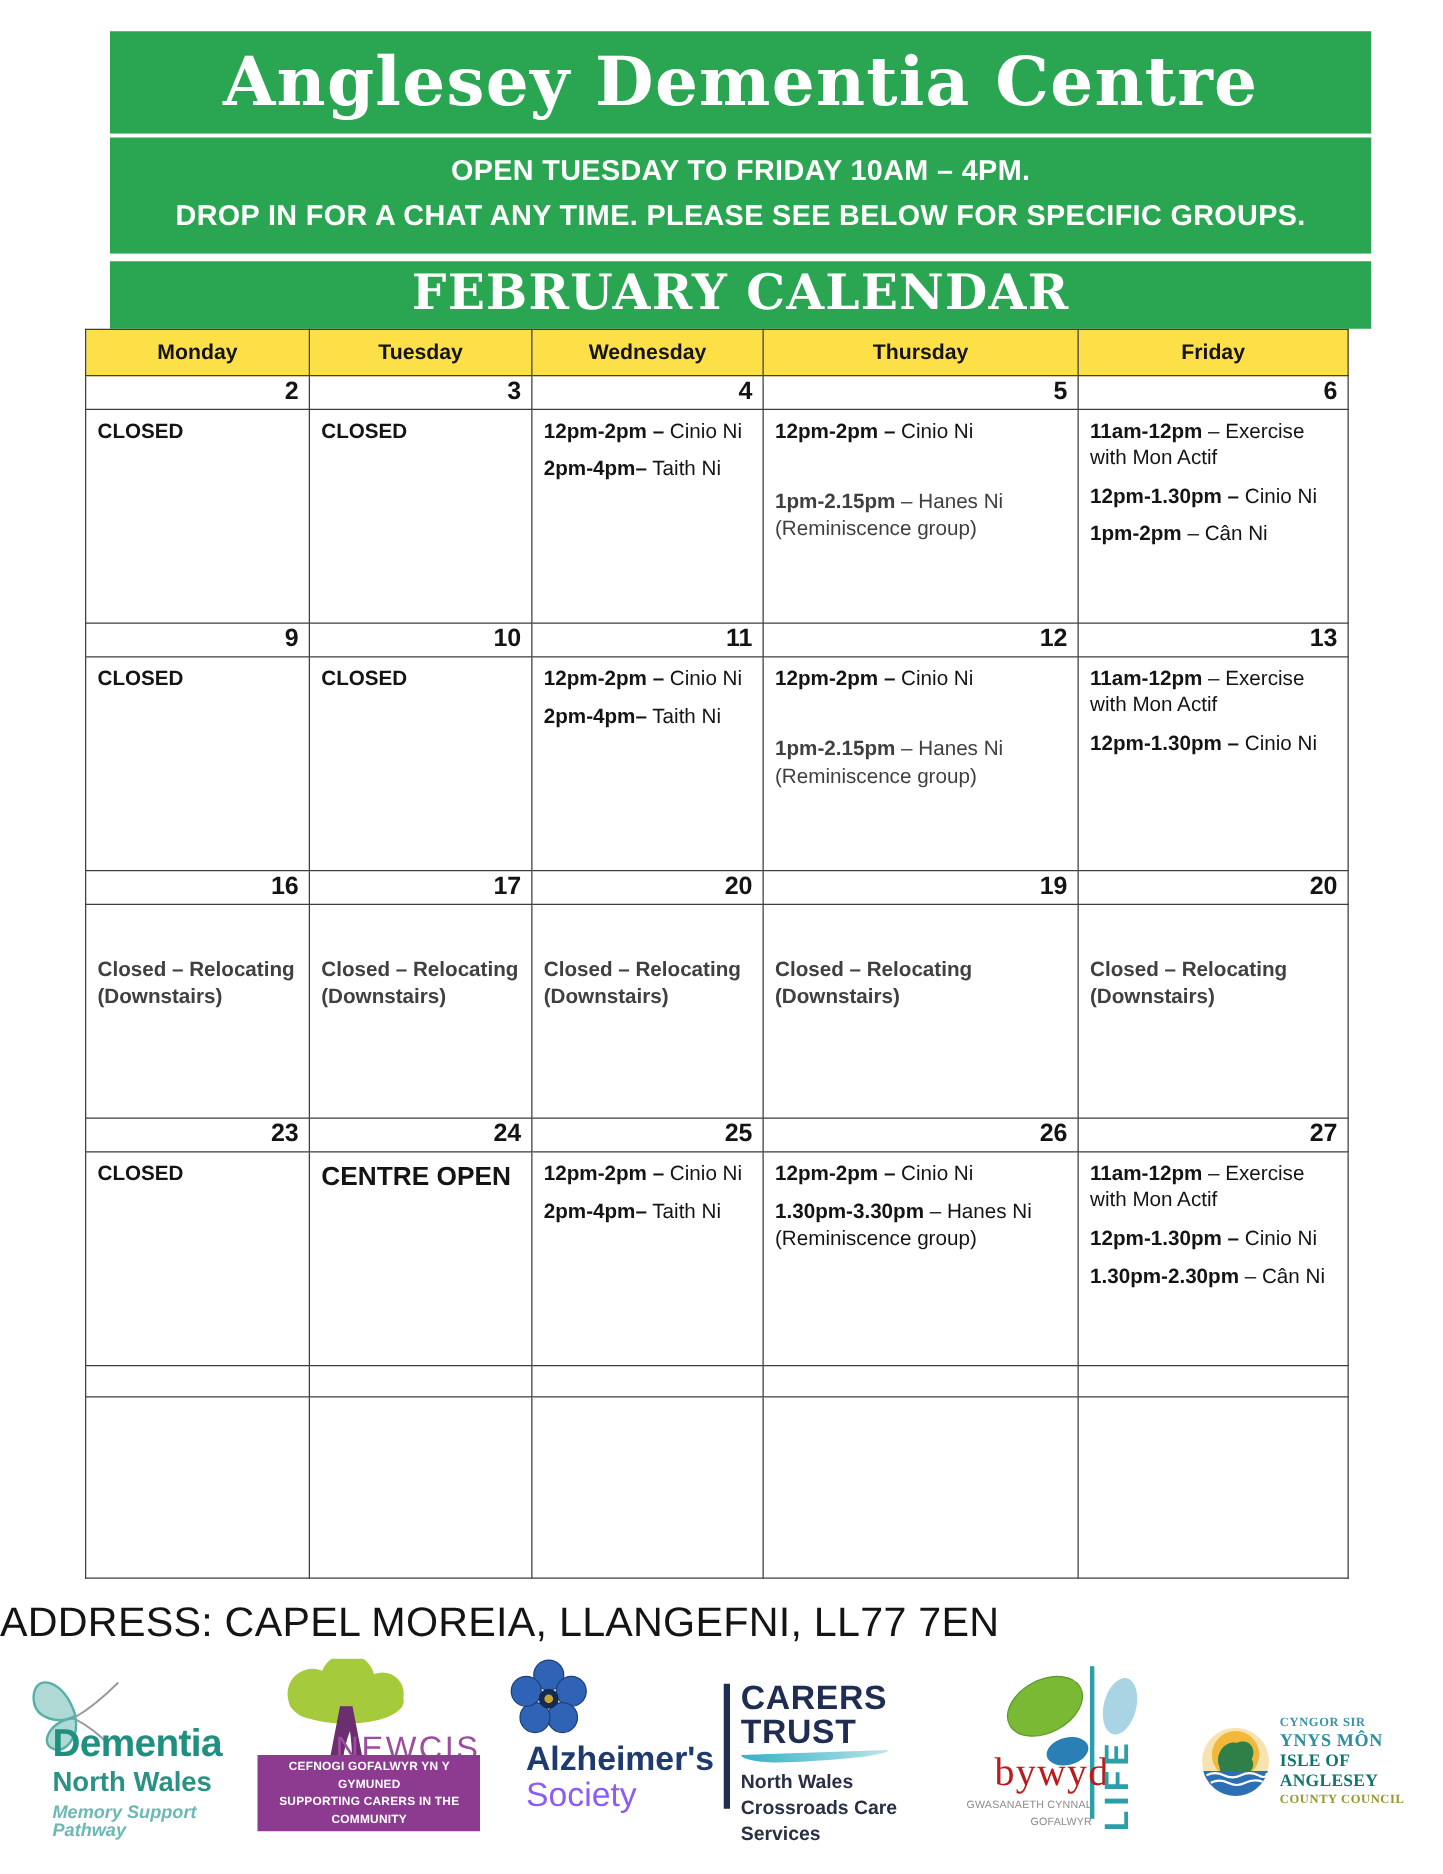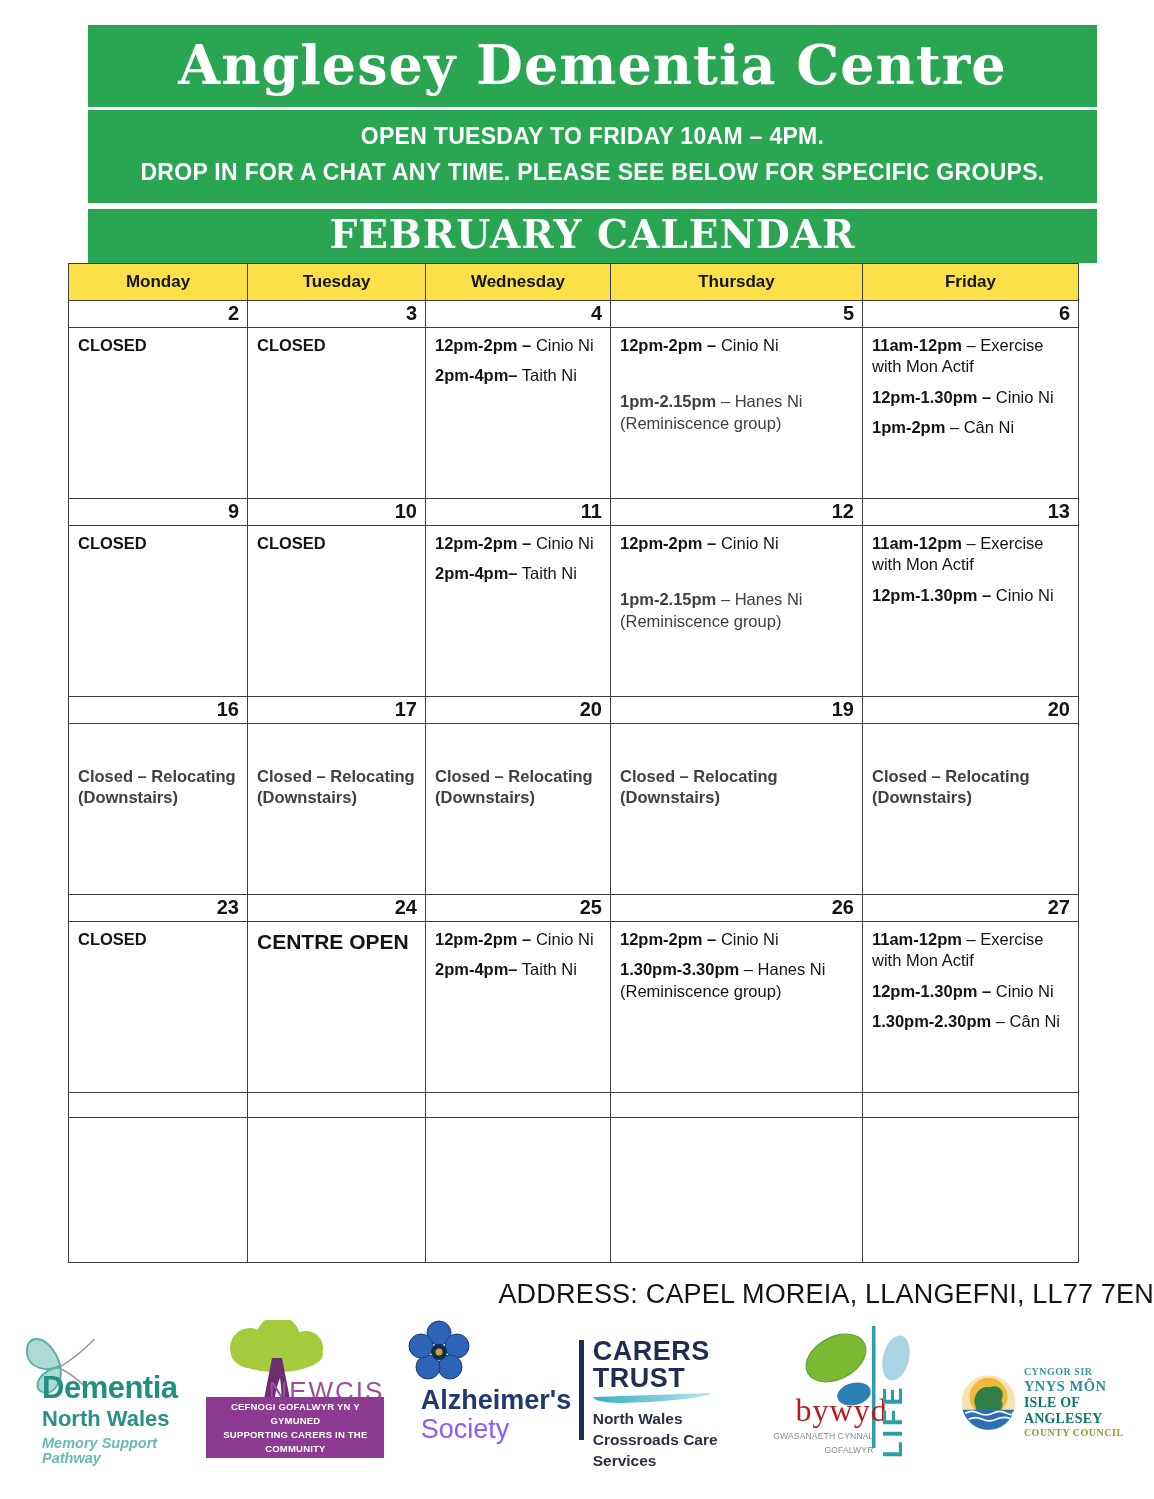--- a/index.html
+++ b/index.html
@@ -72,25 +72,24 @@
     line-height: 1.28;
   }
   .event { margin-bottom: 9px; }
   .event .b { font-weight: bold; }
   .event.red { color: #404040; margin-top: 35px; }
   .event.big { font-size: 21px; line-height: 1.25; }
   tr.empty-thin td { height: 25px; }
   tr.empty-tall td { height: 145px; }
   
   .address {
-    text-align: right;
-    font-size: 27px;
+    text-align: left;
+    font-size: 33px;
     margin-top: 16px;
     letter-spacing: 0.2px;
-    padding-left: 48px;
   }
   
   .logos {
     display: flex;
     align-items: flex-start;
     justify-content: space-between;
     padding: 10px 8px 0 8px;
     height: 146px;
   }
   .logo { position: relative; flex: 0 0 auto; }

